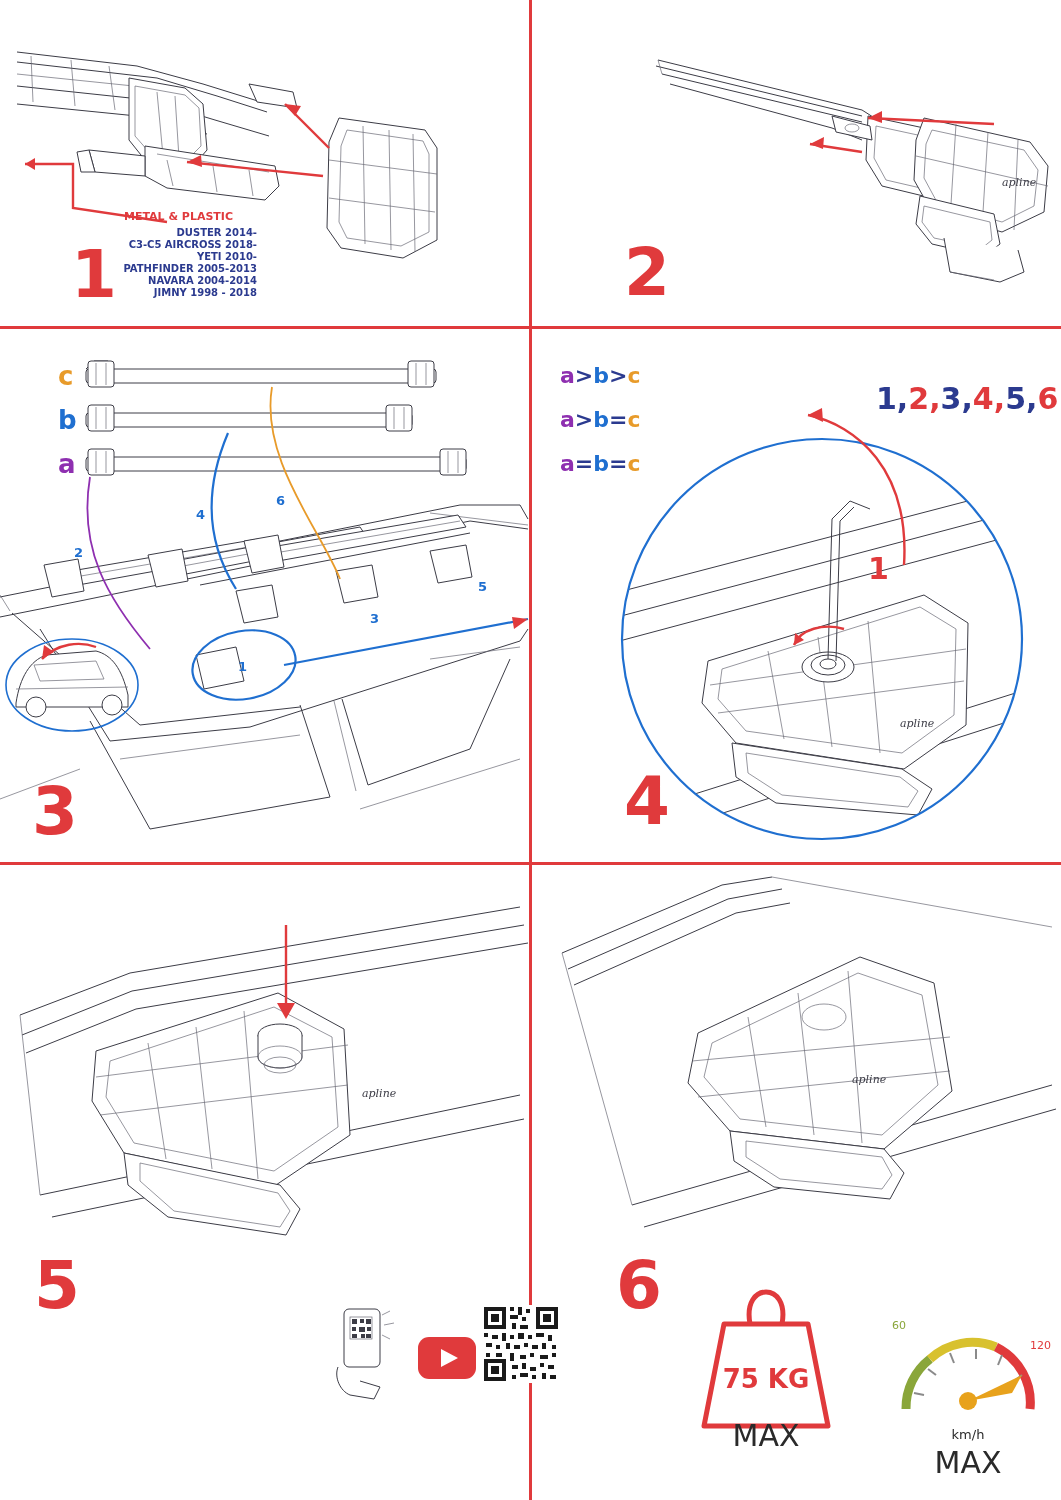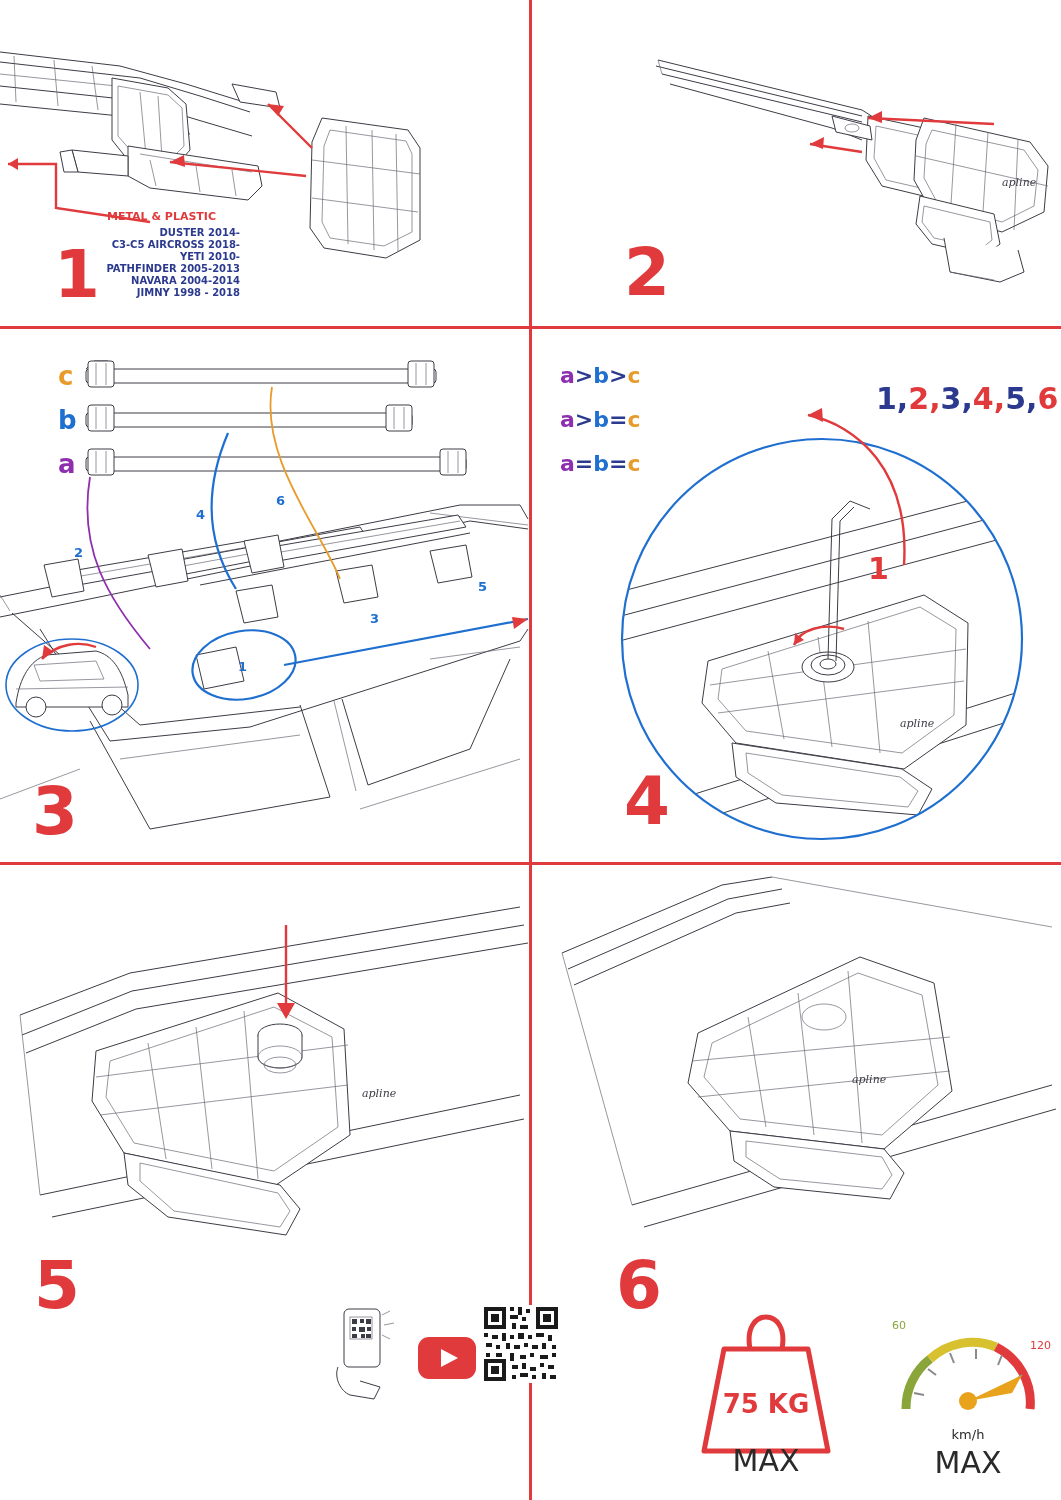--- a/index.html
+++ b/index.html
@@ -38,21 +38,21 @@
 <body>
 
 <div class="sheet">
 
   <div class="hr" style="top:326px;"></div>
   <div class="hr" style="top:862px;"></div>
   <div class="vr" style="left:529px;top:0;height:326px;"></div>
   <div class="vr" style="left:529px;top:326px;height:536px;"></div>
   <div class="vr" style="left:529px;top:862px;height:638px;"></div>
 
-  <div class="panel" style="left:0;top:0;width:529px;height:326px;">
+  <div class="panel" style="left:17px;top:0;width:529px;height:326px;">
     <svg width="529" height="326" viewBox="0 0 529 326">
 
       <g class="ln">
         <path d="M0 62 L140 78 L200 96 L250 112"></path>
         <path d="M0 86 L132 100 L198 120 L252 136"></path>
         <path d="M0 104 L120 116 L190 134"></path>
         <path d="M0 52 L120 66 L186 84 L244 102"></path>
         <path d="M14 56 L16 102" class="ln-thin"></path>
         <path d="M54 60 L58 106" class="ln-thin"></path>
         <path d="M92 66 L98 110" class="ln-thin"></path>
@@ -497,21 +497,21 @@
       </g>
       <g class="ln">
         <path d="M198 266 L352 284 L372 308 L358 334 L242 322 L202 296 Z" fill="#fff"></path>
         <path d="M214 276 L350 292 L360 310 L350 324 L248 314 L214 292 Z" class="ln-thin" fill="none"></path>
       </g>
       <text class="aplogo" x="320" y="218">apline</text>
     </svg>
 
     <div class="stepnum" style="left:84px;top:388px;font-size:66px;">6</div>
 
-    <div style="position:absolute;left:144px;top:440px;">
+    <div style="position:absolute;left:144px;top:415px;">
       <svg width="180" height="170" viewBox="0 0 180 170">
         <path d="M28 146 L48 44 L132 44 L152 146 Z" fill="#ffffff" stroke="#e03a3c" stroke-width="5" stroke-linejoin="round"></path>
         <path d="M74 44 C70 22, 80 12, 90 12 C100 12, 110 22, 106 44" fill="none" stroke="#e03a3c" stroke-width="5"></path>
         <text class="kgtxt" x="90" y="108" text-anchor="middle">75 KG</text>
         <text class="maxtxt" x="90" y="166" text-anchor="middle">MAX</text>
       </svg>
     </div>
 
     <div style="position:absolute;left:352px;top:432px;">
       <svg width="180" height="180" viewBox="0 0 180 180">

